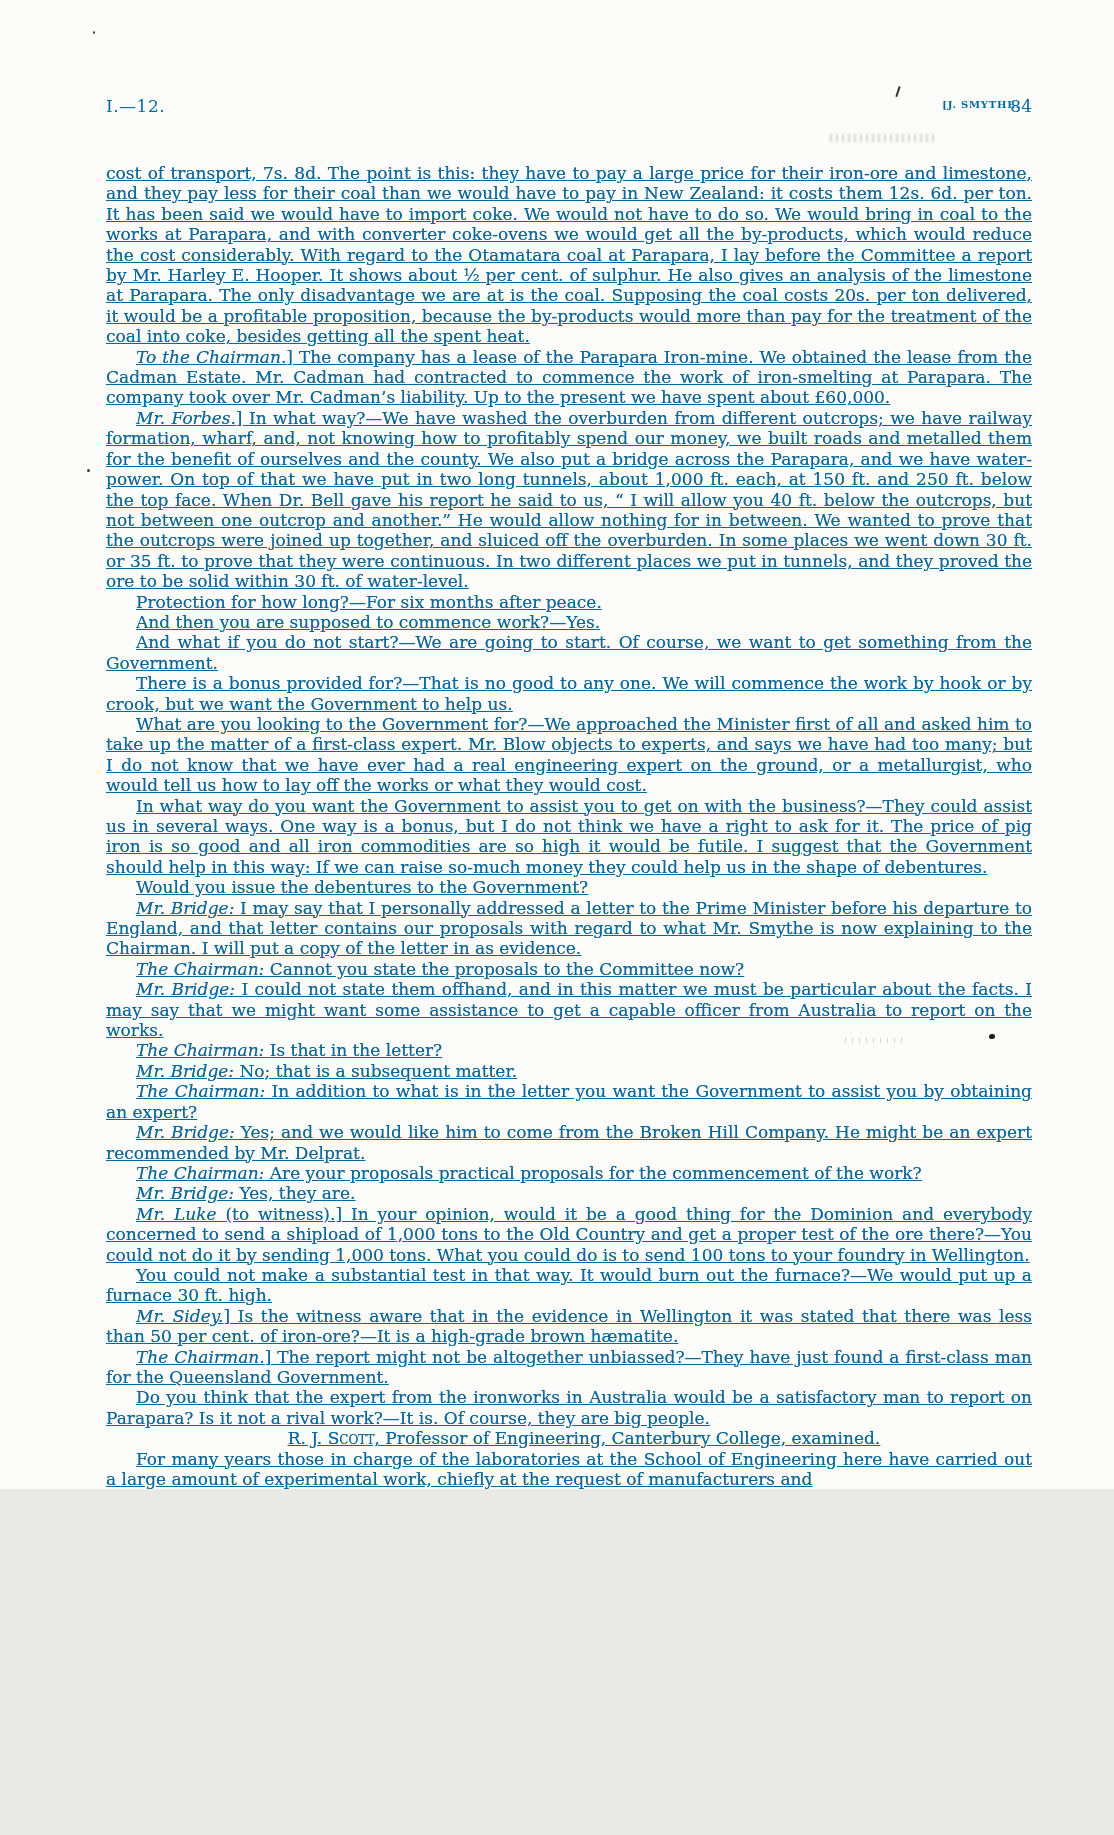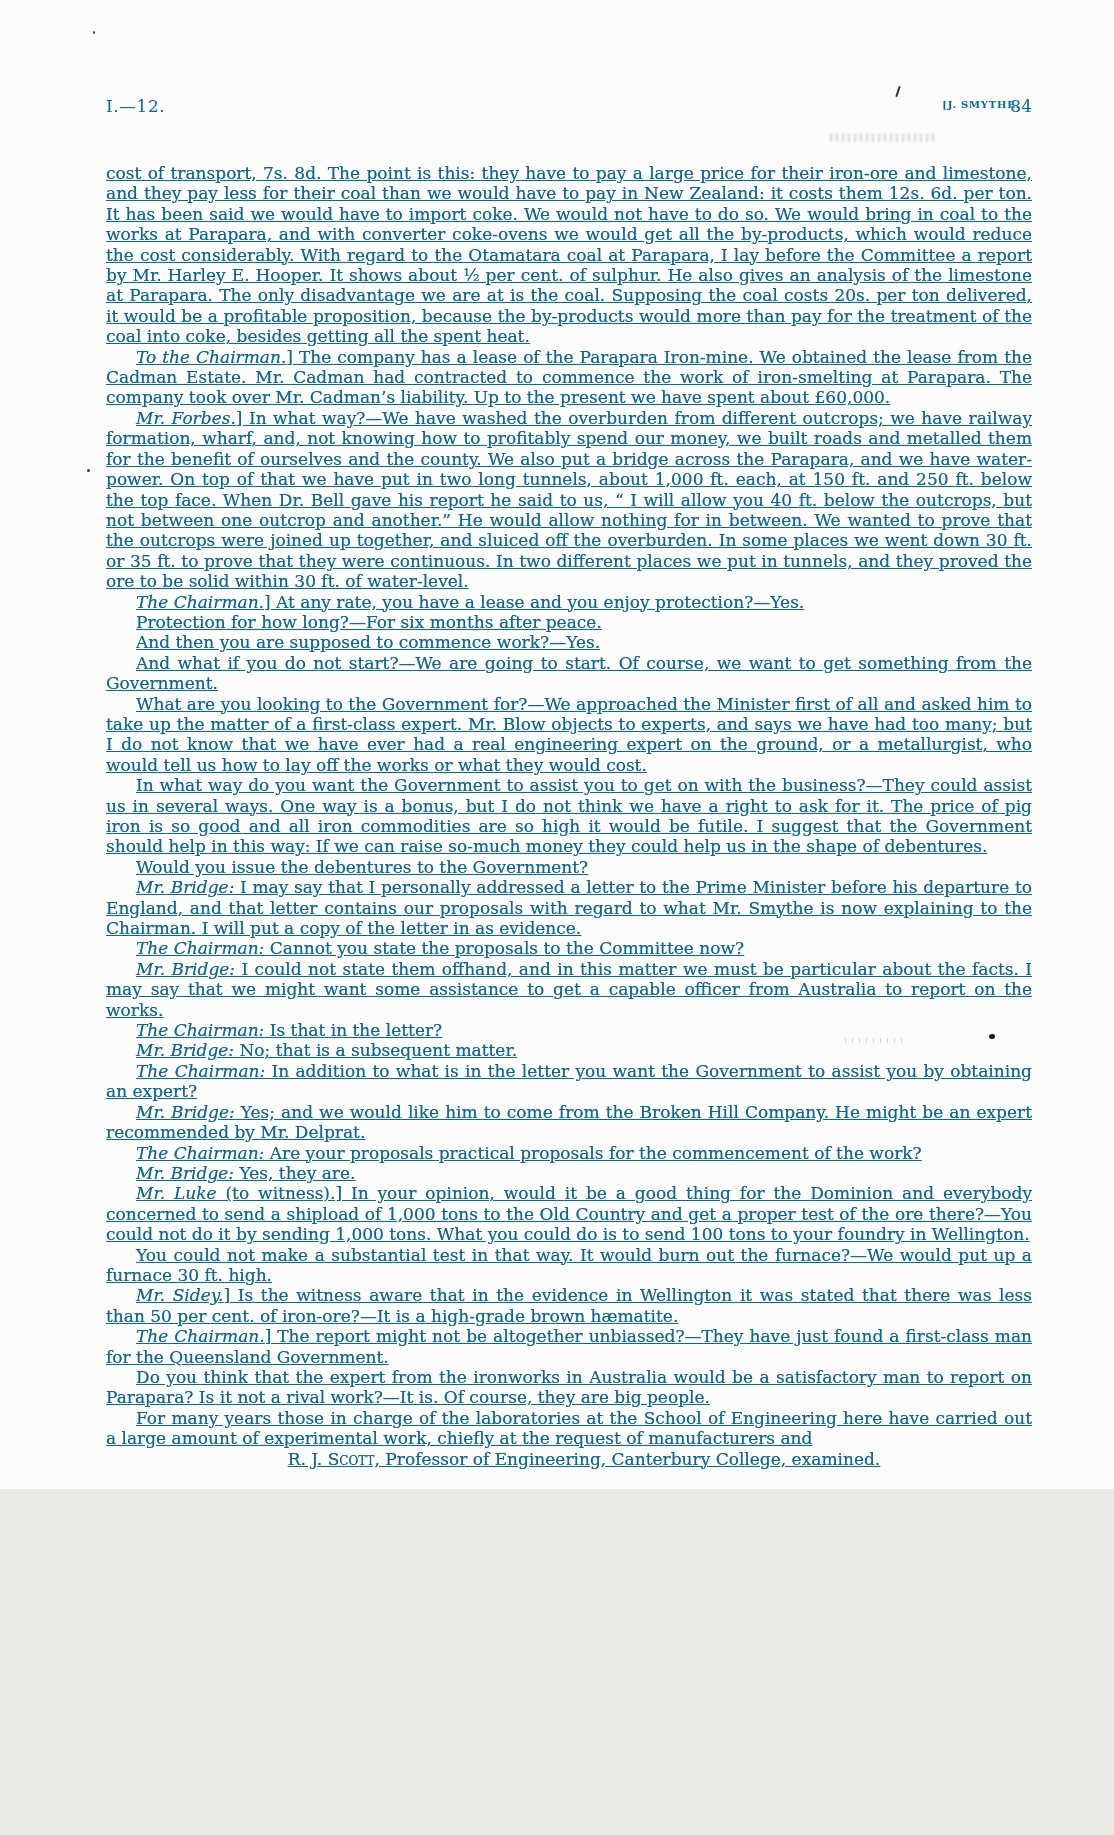--- a/index.html
+++ b/index.html
@@ -70,45 +70,45 @@
   <div class="page-header">
     <span class="header-left">I.—12.</span>
     <span class="header-center">84</span>
     <span class="header-right">[J. SMYTHE.</span>
   </div>
 
   <div class="doc-body">
     <p class="para noindent"><span class="lead"></span><span>cost of transport, 7s. 8d.  The point is this: they have to pay a large price for their iron-ore and limestone, and they pay less for their coal than we would have to pay in New Zealand: it costs them 12s. 6d. per ton.  It has been said we would have to import coke.  We would not have to do so.  We would bring in coal to the works at Parapara, and with converter coke-ovens we would get all the by-products, which would reduce the cost considerably.  With regard to the Otamatara coal at Parapara, I lay before the Committee a report by Mr. Harley E. Hooper.  It shows about ½ per cent. of sulphur.  He also gives an analysis of the limestone at Parapara.  The only disadvantage we are at is the coal.  Supposing the coal costs 20s. per ton delivered, it would be a profitable proposition, because the by-products would more than pay for the treatment of the coal into coke, besides getting all the spent heat.</span></p>
     <p class="para"><span class="lead">To the Chairman.</span><span>] The company has a lease of the Parapara Iron-mine.  We obtained the lease from the Cadman Estate.  Mr. Cadman had contracted to commence the work of iron-smelting at Parapara.  The company took over Mr. Cadman’s liability.  Up to the present we have spent about £60,000.</span></p>
     <p class="para"><span class="lead">Mr. Forbes.</span><span>] In what way?—We have washed the overburden from different outcrops; we have railway formation, wharf, and, not knowing how to profitably spend our money, we built roads and metalled them for the benefit of ourselves and the county.  We also put a bridge across the Parapara, and we have water-power.  On top of that we have put in two long tunnels, about 1,000 ft. each, at 150 ft. and 250 ft. below the top face.  When Dr. Bell gave his report he said to us, “ I will allow you 40 ft. below the outcrops, but not between one outcrop and another.”  He would allow nothing for in between.  We wanted to prove that the outcrops were joined up together, and sluiced off the overburden.  In some places we went down 30 ft. or 35 ft. to prove that they were continuous.  In two different places we put in tunnels, and they proved the ore to be solid within 30 ft. of water-level.</span></p>
-    <p class="para"><span class="lead">The Chairman.</span><span>] At any rate, you have a lease and you enjoy protection?—Yes.</span></p>
     <p class="para"><span class="lead"></span><span>Protection for how long?—For six months after peace.</span></p>
     <p class="para"><span class="lead"></span><span>And then you are supposed to commence work?—Yes.</span></p>
     <p class="para"><span class="lead"></span><span>And what if you do not start?—We are going to start.  Of course, we want to get something from the Government.</span></p>
+    <p class="para"><span class="lead"></span><span>There is a bonus provided for?—That is no good to any one.  We will commence the work by hook or by crook, but we want the Government to help us.</span></p>
     <p class="para"><span class="lead"></span><span>What are you looking to the Government for?—We approached the Minister first of all and asked him to take up the matter of a first-class expert.  Mr. Blow objects to experts, and says we have had too many; but I do not know that we have ever had a real engineering expert on the ground, or a metallurgist, who would tell us how to lay off the works or what they would cost.</span></p>
     <p class="para"><span class="lead"></span><span>In what way do you want the Government to assist you to get on with the business?—They could assist us in several ways.  One way is a bonus, but I do not think we have a right to ask for it.  The price of pig iron is so good and all iron commodities are so high it would be futile.  I suggest that the Government should help in this way: If we can raise so-much money they could help us in the shape of debentures.</span></p>
     <p class="para"><span class="lead"></span><span>Would you issue the debentures to the Government?</span></p>
     <p class="para"><span class="lead">Mr. Bridge:</span><span> I may say that I personally addressed a letter to the Prime Minister before his departure to England, and that letter contains our proposals with regard to what Mr. Smythe is now explaining to the Chairman.  I will put a copy of the letter in as evidence.</span></p>
     <p class="para"><span class="lead">The Chairman:</span><span> Cannot you state the proposals to the Committee now?</span></p>
     <p class="para"><span class="lead">Mr. Bridge:</span><span> I could not state them offhand, and in this matter we must be particular about the facts.  I may say that we might want some assistance to get a capable officer from Australia to report on the works.</span></p>
     <p class="para"><span class="lead">The Chairman:</span><span> Is that in the letter?</span></p>
     <p class="para"><span class="lead">Mr. Bridge:</span><span> No; that is a subsequent matter.</span></p>
     <p class="para"><span class="lead">The Chairman:</span><span> In addition to what is in the letter you want the Government to assist you by obtaining an expert?</span></p>
     <p class="para"><span class="lead">Mr. Bridge:</span><span> Yes; and we would like him to come from the Broken Hill Company.  He might be an expert recommended by Mr. Delprat.</span></p>
     <p class="para"><span class="lead">The Chairman:</span><span> Are your proposals practical proposals for the commencement of the work?</span></p>
     <p class="para"><span class="lead">Mr. Bridge:</span><span> Yes, they are.</span></p>
     <p class="para"><span class="lead">Mr. Luke</span><span> (to witness).] In your opinion, would it be a good thing for the Dominion and everybody concerned to send a shipload of 1,000 tons to the Old Country and get a proper test of the ore there?—You could not do it by sending 1,000 tons.  What you could do is to send 100 tons to your foundry in Wellington.</span></p>
     <p class="para"><span class="lead"></span><span>You could not make a substantial test in that way.  It would burn out the furnace?—We would put up a furnace 30 ft. high.</span></p>
     <p class="para"><span class="lead">Mr. Sidey.</span><span>] Is the witness aware that in the evidence in Wellington it was stated that there was less than 50 per cent. of iron-ore?—It is a high-grade brown hæmatite.</span></p>
     <p class="para"><span class="lead">The Chairman.</span><span>] The report might not be altogether unbiassed?—They have just found a first-class man for the Queensland Government.</span></p>
     <p class="para"><span class="lead"></span><span>Do you think that the expert from the ironworks in Australia would be a satisfactory man to report on Parapara?  Is it not a rival work?—It is.  Of course, they are big people.</span></p>
 
+    <p class="para section-heading"><span class="sc">R. J. Scott,</span><span> Professor of Engineering, Canterbury College, examined.</span></p>
+
     <p class="para"><span class="lead"></span><span>For many years those in charge of the laboratories at the School of Engineering here have carried out a large amount of experimental work, chiefly at the request of manufacturers and</span></p>
-
-    <p class="para section-heading"><span class="sc">R. J. Scott,</span><span> Professor of Engineering, Canterbury College, examined.</span></p>
   </div>
 
   <div class="artifact a-dot-topleft"></div>
   <div class="artifact a-tick"></div>
   <div class="artifact a-smudge"></div>
   <div class="artifact a-margin-dot"></div>
   <div class="artifact a-blob"></div>
   <div class="artifact a-blob-dots"></div>
 
 </div>

